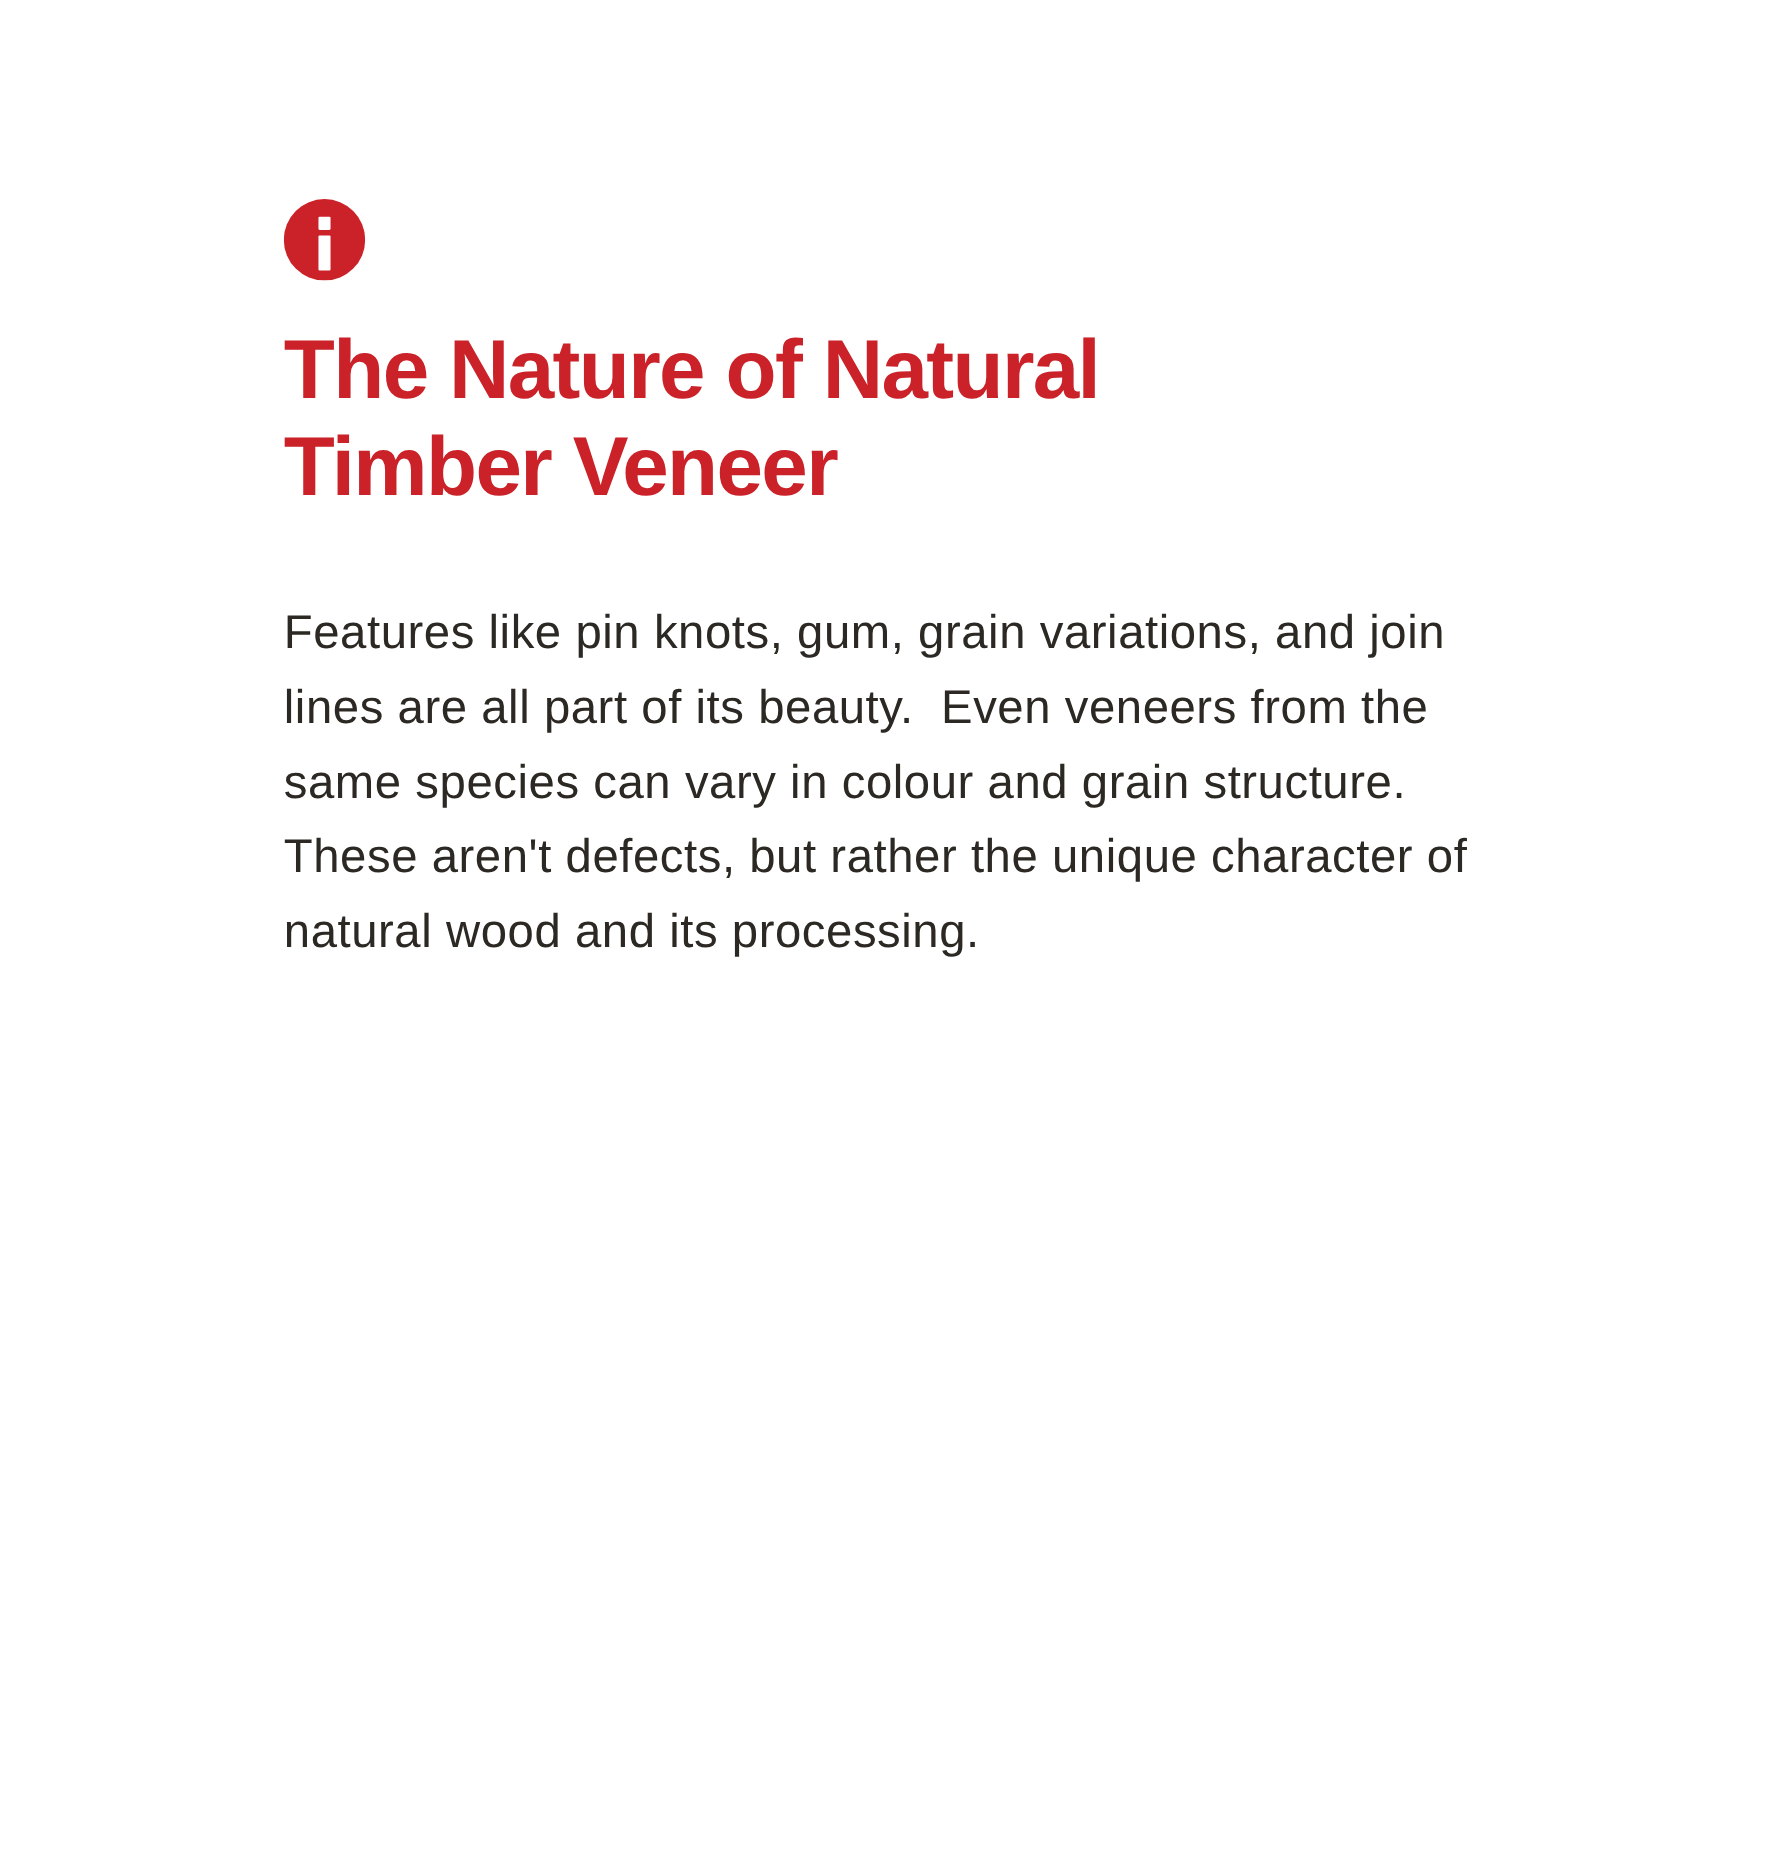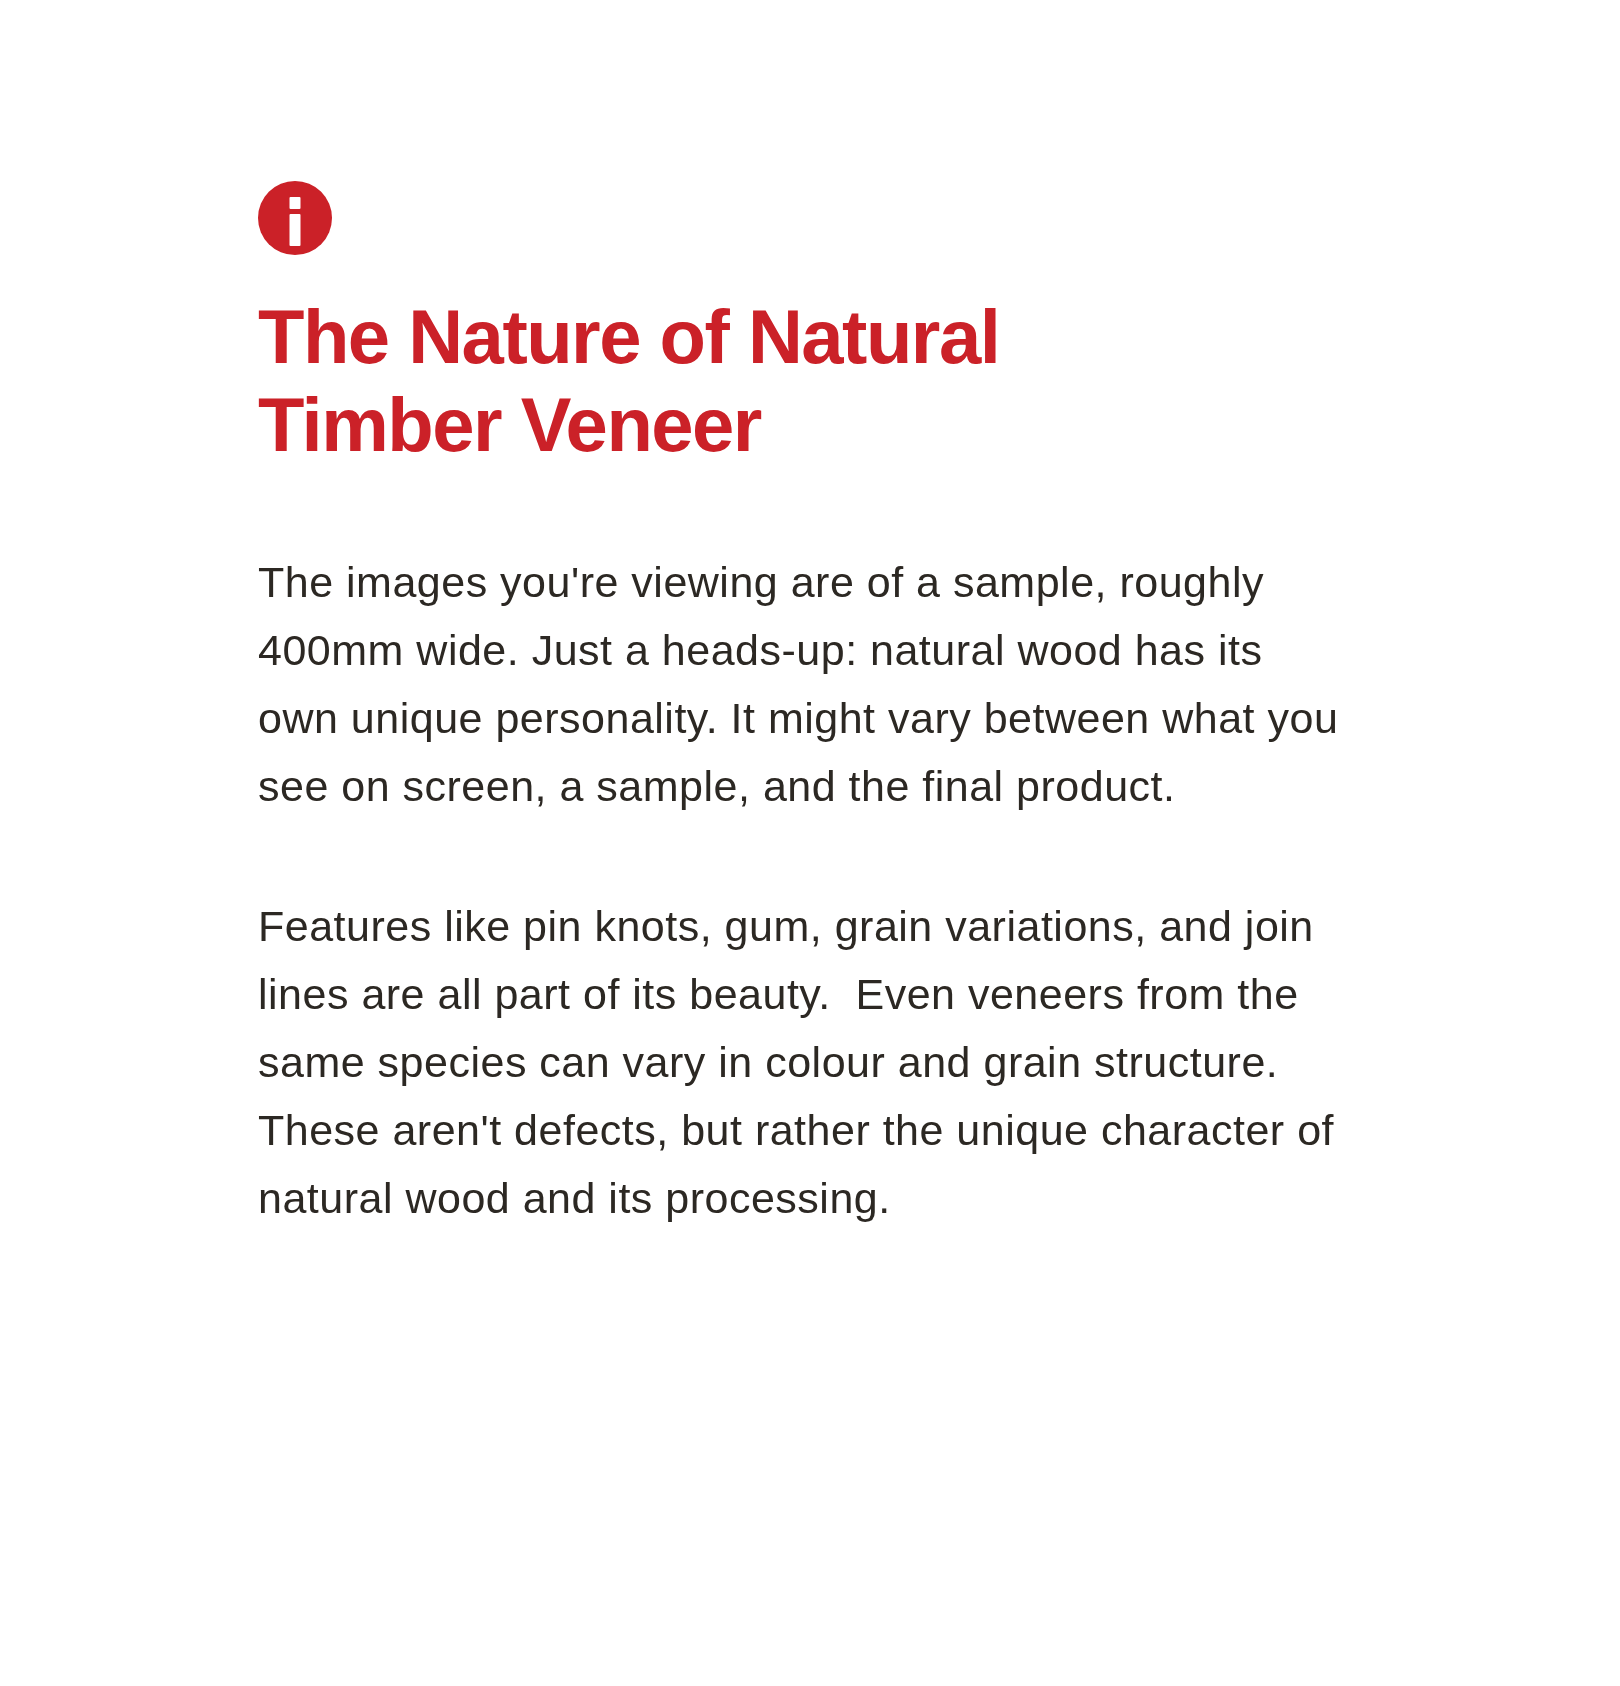--- a/index.html
+++ b/index.html
@@ -64,24 +64,20 @@
       <svg viewBox="0 0 74 74" xmlns="http://www.w3.org/2000/svg" aria-hidden="true">
         <circle cx="37" cy="37" r="37" fill="#cb2128"></circle>
         <rect x="31.5" y="16" width="11" height="12" rx="1" fill="#ffffff"></rect>
         <rect x="31.5" y="33" width="11" height="32" rx="1" fill="#ffffff"></rect>
       </svg>
     </div>
 
     <h1 class="panel-title">The Nature of Natural
 Timber Veneer</h1>
 
-    <p class="body-paragraph first">The images you're viewing are of a sample, roughly
-400mm wide. Just a heads-up: natural wood has its
-own unique personality. It might vary between what you
-see on screen, a sample, and the final product.</p>
 
     <p class="body-paragraph">Features like pin knots, gum, grain variations, and join
 lines are all part of its beauty.  Even veneers from the
 same species can vary in colour and grain structure.
 These aren't defects, but rather the unique character of
 natural wood and its processing.</p>
 
 
   </section>
 </div>

